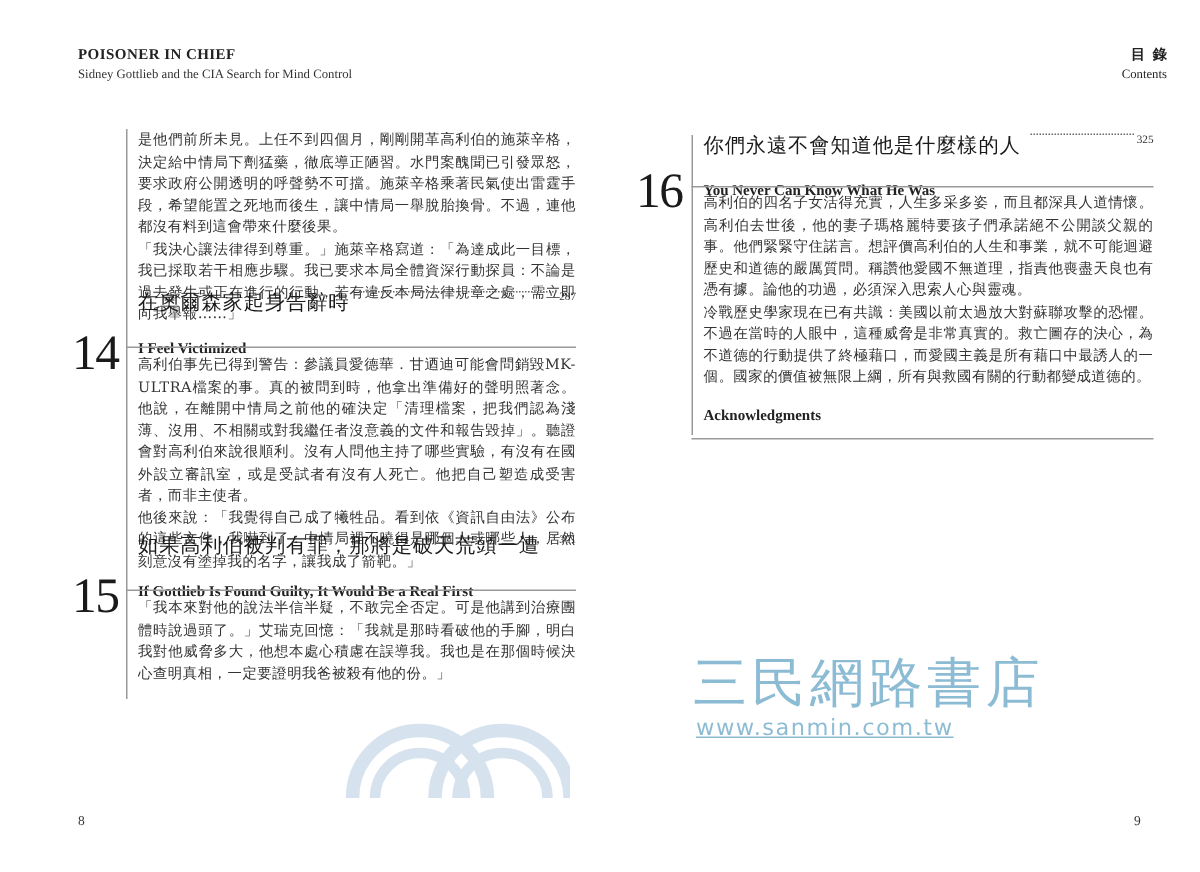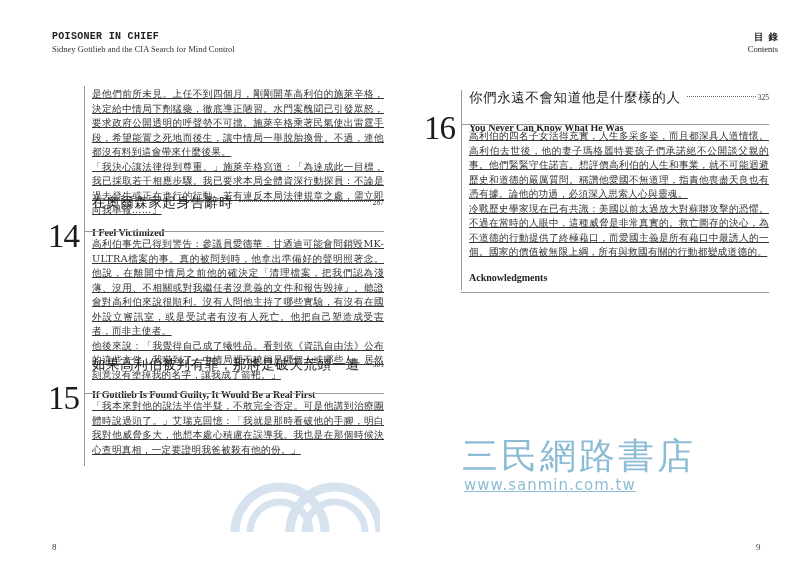--- a/index.html
+++ b/index.html
@@ -5,39 +5,39 @@
   html, body { margin:0; padding:0; }
   body {
     width:800px; height:581px; background:#ffffff; position:relative; overflow:hidden;
     font-family:"DejaVu Serif","Liberation Serif",serif; color:#222;
   }
   .page { position:absolute; top:0; height:581px; }
   .page-left { left:0; width:400px; }
   .page-right { left:400px; width:400px; }
 
   .running-head-left { position:absolute; left:52px; top:30px; }
-  .rh-title { font-family:Liberation Mono, monospace; font-size:10px; font-weight:bold; letter-spacing:0.3px; color:#222; line-height:13px; }
+  .rh-title { font-family:Liberation Serif, serif; font-size:10px; font-weight:bold; letter-spacing:0.3px; color:#222; line-height:13px; }
   .rh-sub { font-family:"Liberation Serif",serif; font-size:8.5px; color:#333; line-height:12px; }
   .running-head-right { position:absolute; right:22px; top:30px; text-align:right; }
   .rh-zh { font-size:9.5px; font-weight:bold; letter-spacing:5px; margin-right:-5px; line-height:13px; }
   .rh-en { font-family:"Liberation Serif",serif; font-size:8.5px; line-height:12px; }
 
   .vrule { position:absolute; width:1px; background:#999; }
 
   .body-text {
     position:absolute; font-size:9.6px; line-height:14.5px; color:#333;
-    text-align:justify; letter-spacing:0.35px;text-decoration:underline;
+    text-align:justify; letter-spacing:0.35px;
   }
   .body-text p { margin:0; }
 
   .ch-num {
     position:absolute; font-family:"Liberation Serif",serif; font-size:33px; line-height:33px; color:#1a1a1a; letter-spacing:-1px;margin-top:20px;
   }
   .ch-head { position:absolute; }
-  .ch-title-row { display:flex; align-items:center; white-space:nowrap; }
+  .ch-title-row { display:flex; align-items:flex-start; white-space:nowrap; }
   .ch-title { font-size:13.5px; color:#1a1a1a; letter-spacing:0.6px; line-height:18px; }
   .leader { flex:1; border-bottom:1px dotted #666; margin:0 2px 3px 6px; height:1px; }
   .pg { font-family:"Liberation Serif",serif; font-size:7.5px; color:#333; }
   .ch-en { font-family:"Liberation Serif",serif; font-size:10px; font-weight:bold; color:#222; line-height:16px; margin-top:14px; }
   .hrule { position:absolute; height:1px; background:#999; }
 
   .folio { position:absolute; top:542px; font-family:"Liberation Serif",serif; font-size:9px; color:#333; }
 
   .watermark { position:absolute; left:230px; top:452px; width:320px; height:80px; opacity:0.28; pointer-events:none; }
   .wm-arcs { position:absolute; left:0; top:0; width:150px; height:80px; }

